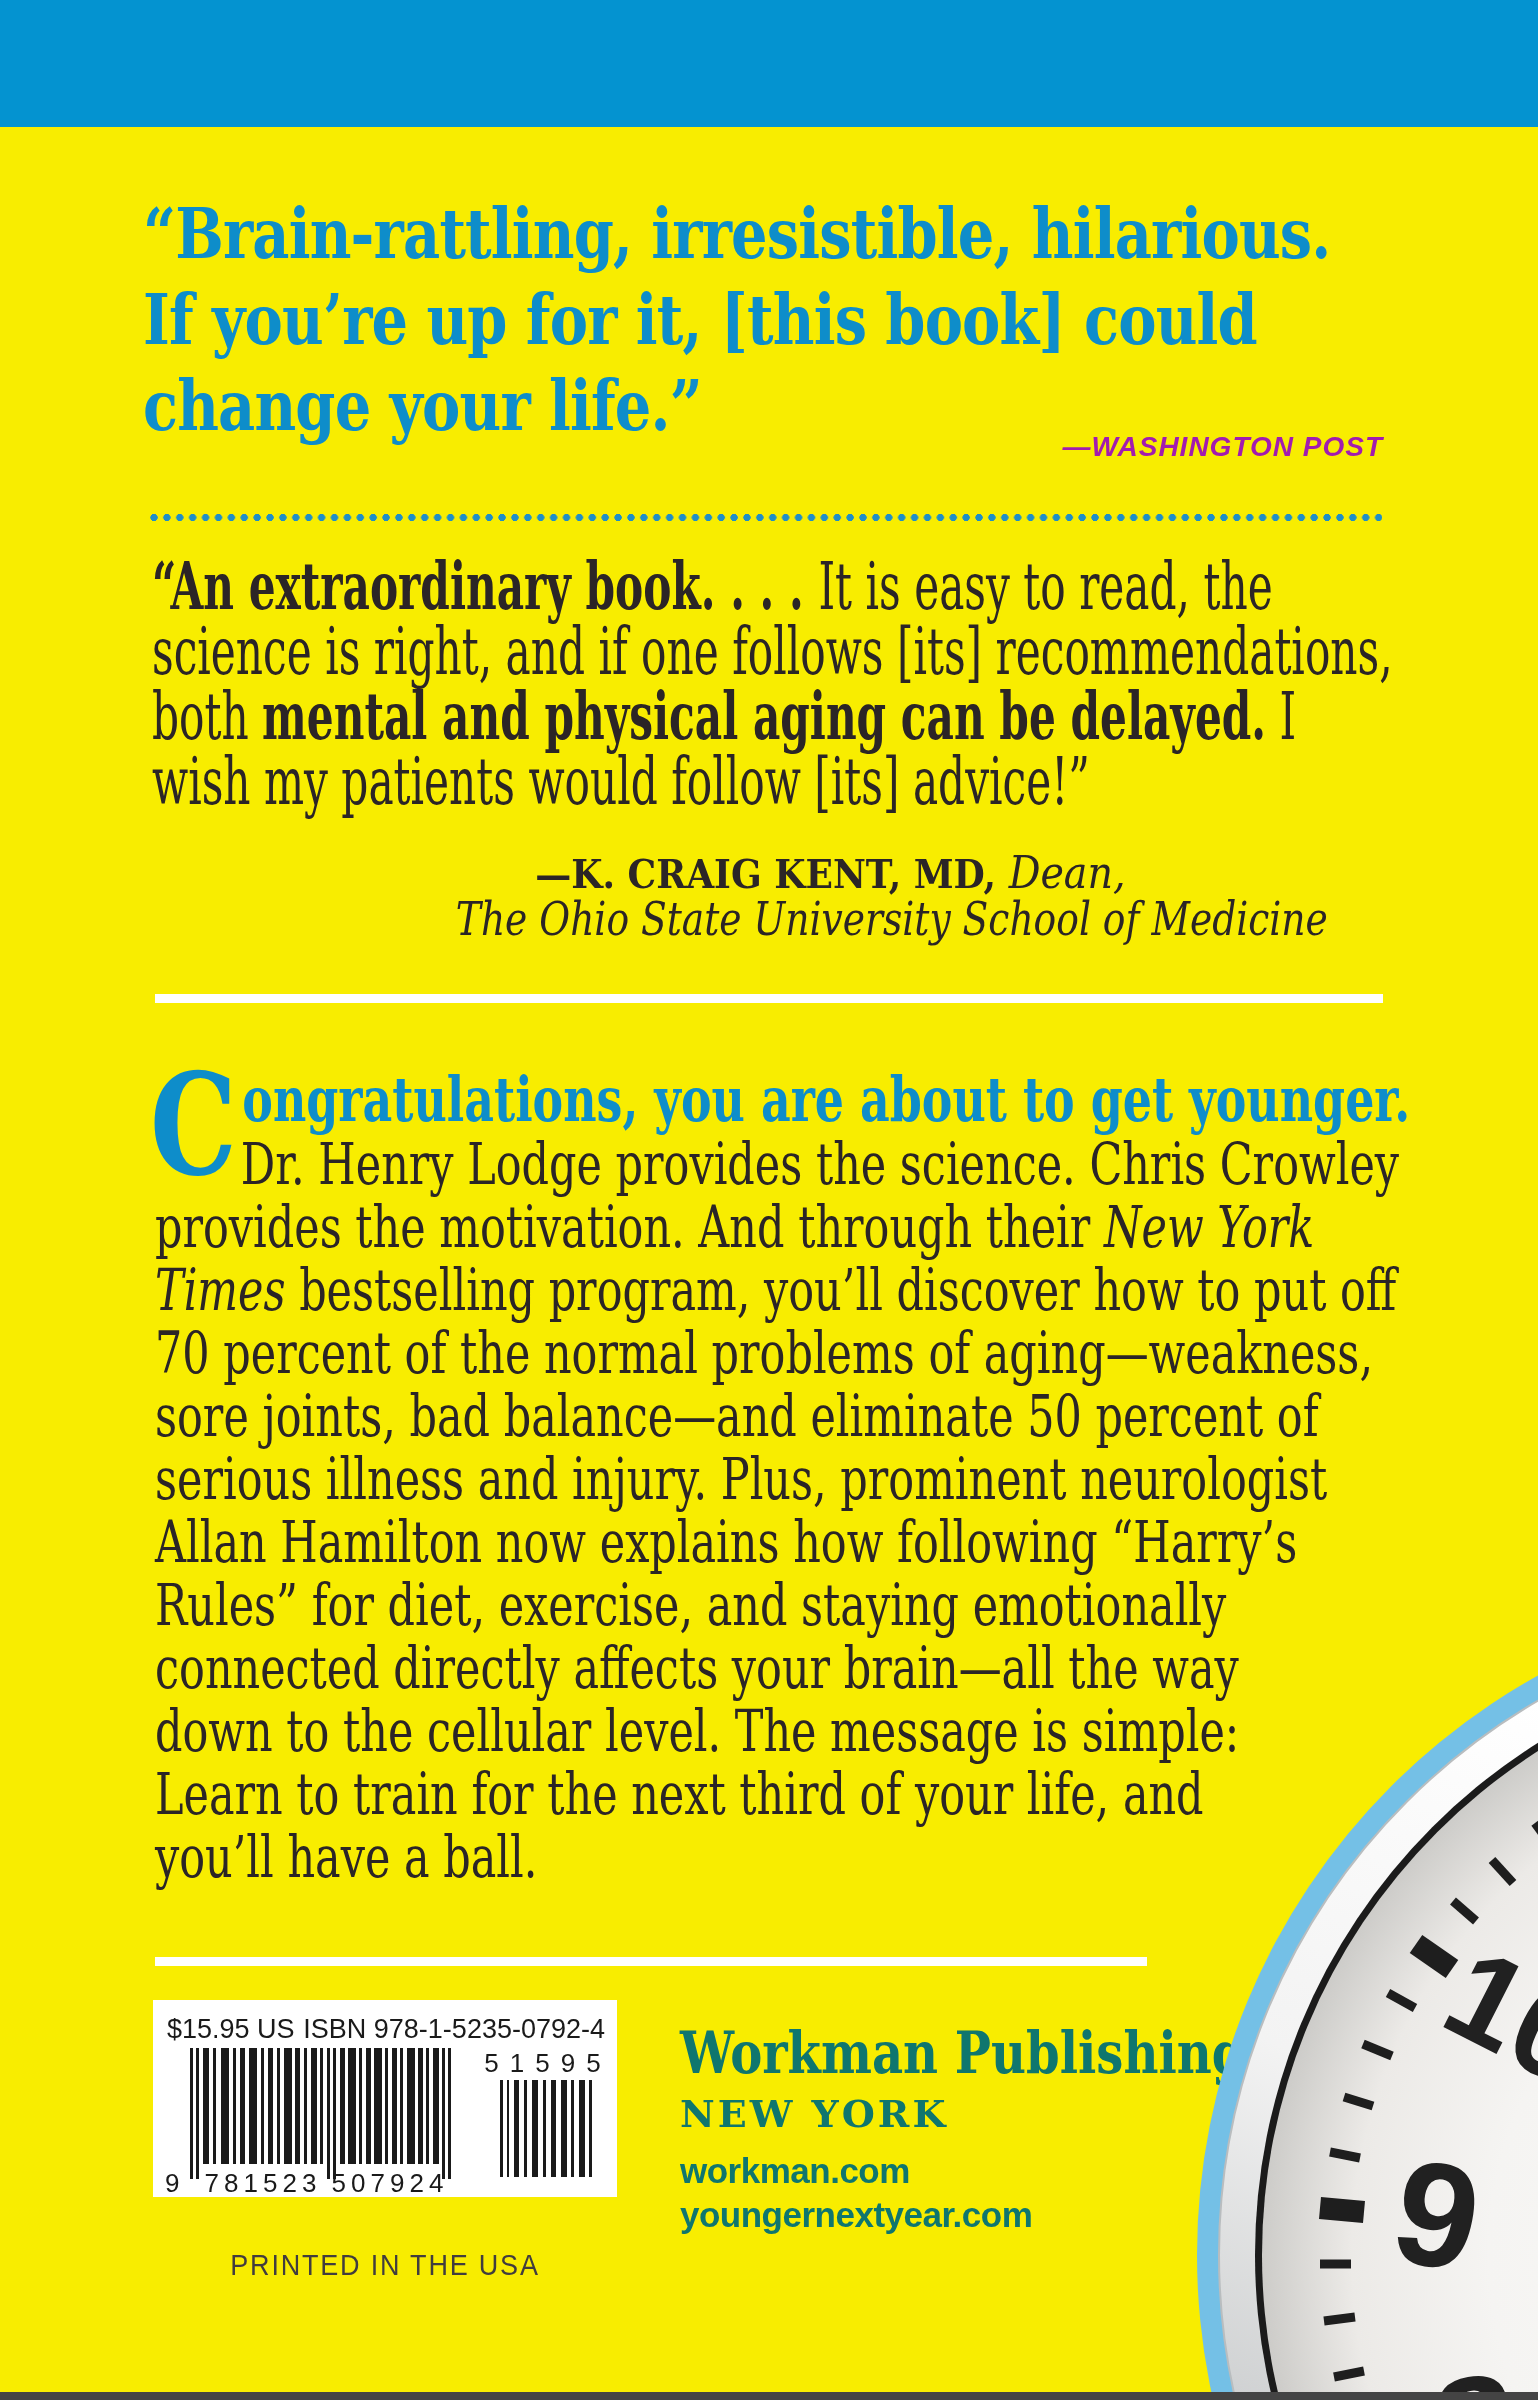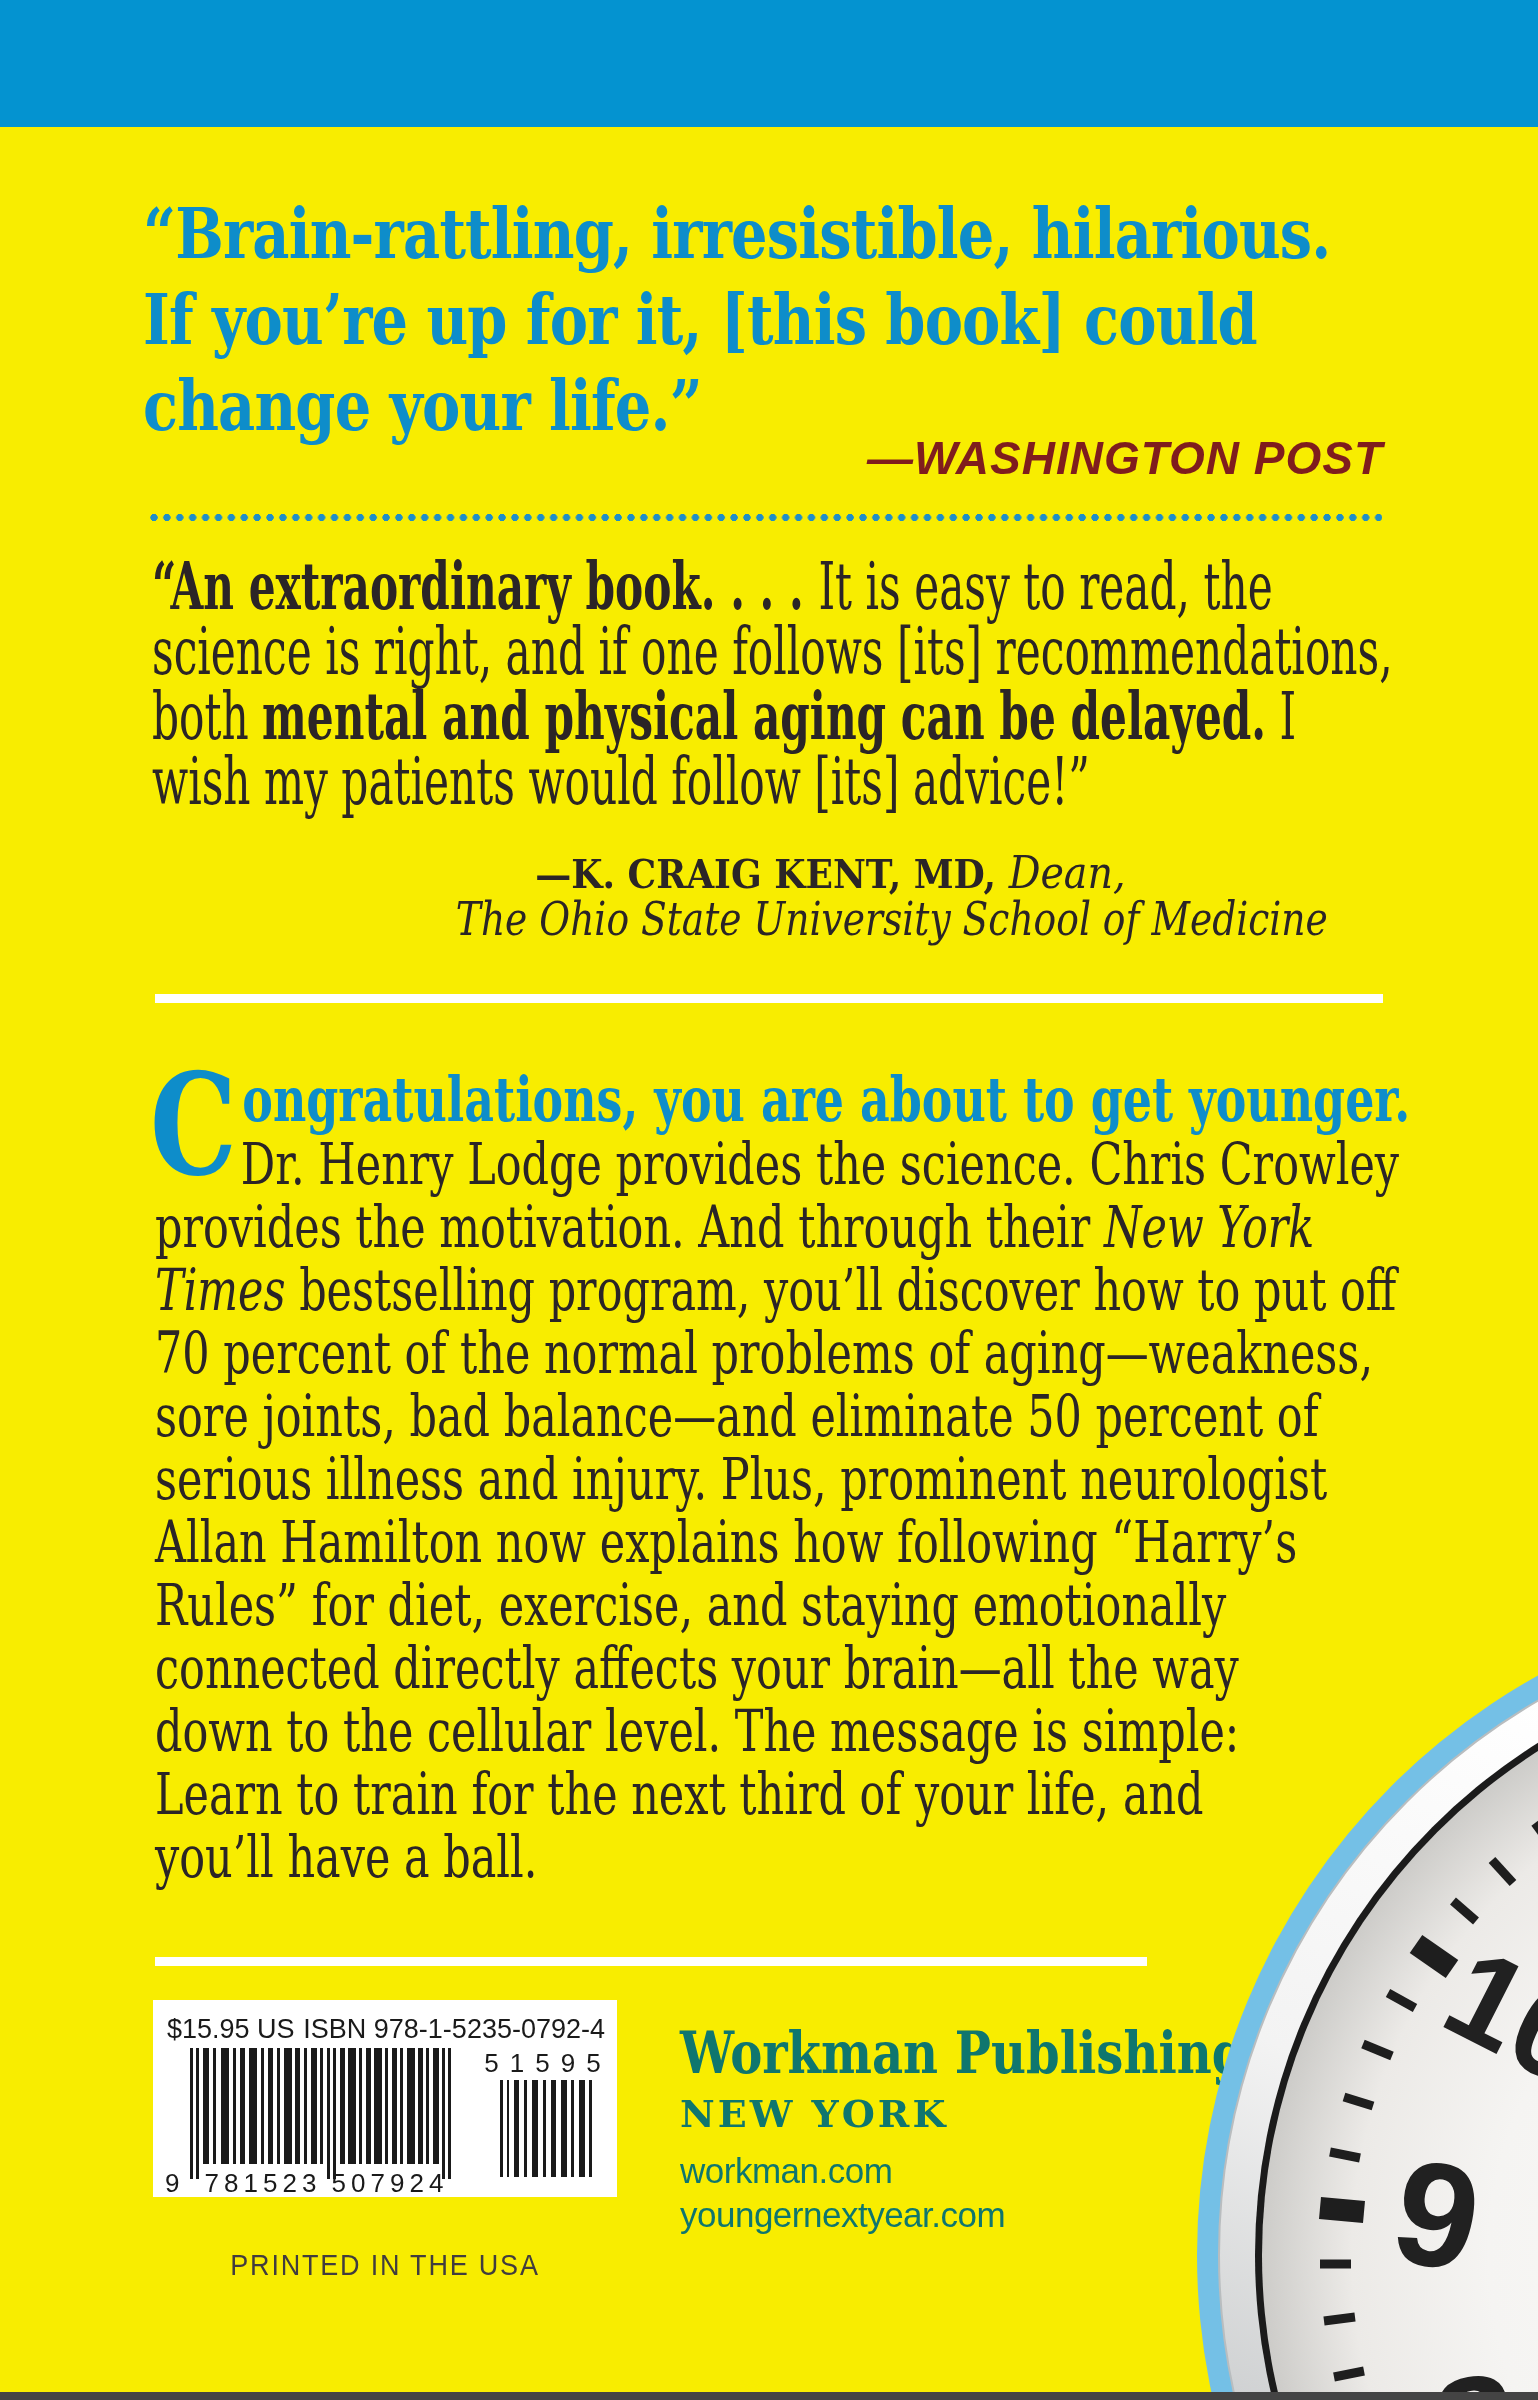--- a/index.html
+++ b/index.html
@@ -13,22 +13,22 @@
   
   .headline {
     position:absolute; left:143px; top:191px; width:1500px;
     font-size:70px; font-weight:bold; line-height:86px; color:#0e8dca;
     transform:scaleX(.82); transform-origin:left top; letter-spacing:-1px;
     white-space:nowrap;
   }
   .wp-attrib {
     position:absolute; left:155px; top:431px; width:1228px;
     text-align:right; font-family:"Liberation Sans", sans-serif;
-    font-size:46px; font-weight:bold; font-style:italic; letter-spacing:1px;
-    color:#7f1d1d; white-space:nowrap;
+    font-size:28px; font-weight:bold; font-style:italic; letter-spacing:1px;
+    color:#a21caf; white-space:nowrap;
   }
   .dotted {
     position:absolute; left:150px; top:513px; width:1232px; height:9px;
     background-image:radial-gradient(circle at 4px 4.5px, #1e8ec8 3.4px, rgba(0,0,0,0) 3.9px);
     background-size:12.9px 9px; background-repeat:repeat-x;
   }
 
   
   .review {
     position:absolute; left:152px; top:554px; width:1600px;
@@ -68,21 +68,21 @@
   .printed {
     position:absolute; left:153px; top:2248px; width:464px; text-align:center;
     font-family:"Liberation Sans", sans-serif; font-size:30px; letter-spacing:2px;
     color:#413d3e; transform:scaleX(.9); transform-origin:center top; white-space:nowrap;
   }
 
   
   .pub { position:absolute; left:680px; top:2022px; color:#0f766e; white-space:nowrap; }
   .pub-name { font-size:58px; line-height:62px; font-weight:bold; transform:scaleX(.83); transform-origin:left top; }
   .pub-city { font-size:38px; line-height:46px; font-weight:bold; letter-spacing:3px; margin-top:7px; }
-  .pub-urls { margin-top:12px; font-family:"Liberation Sans", sans-serif; font-weight:normal; font-size:35px; line-height:44px; letter-spacing:-0.5px; }
+  .pub-urls { margin-top:12px; font-family:"Liberation Sans", sans-serif; font-weight:bold; font-size:35px; line-height:44px; letter-spacing:-0.5px; }
 
   .clock { position:absolute; left:0; top:0; pointer-events:none; }
   svg text { user-select:none; }
 </style>
 </head>
 <body>
 
 <div class="page">
 
   <div class="top-band"></div>

